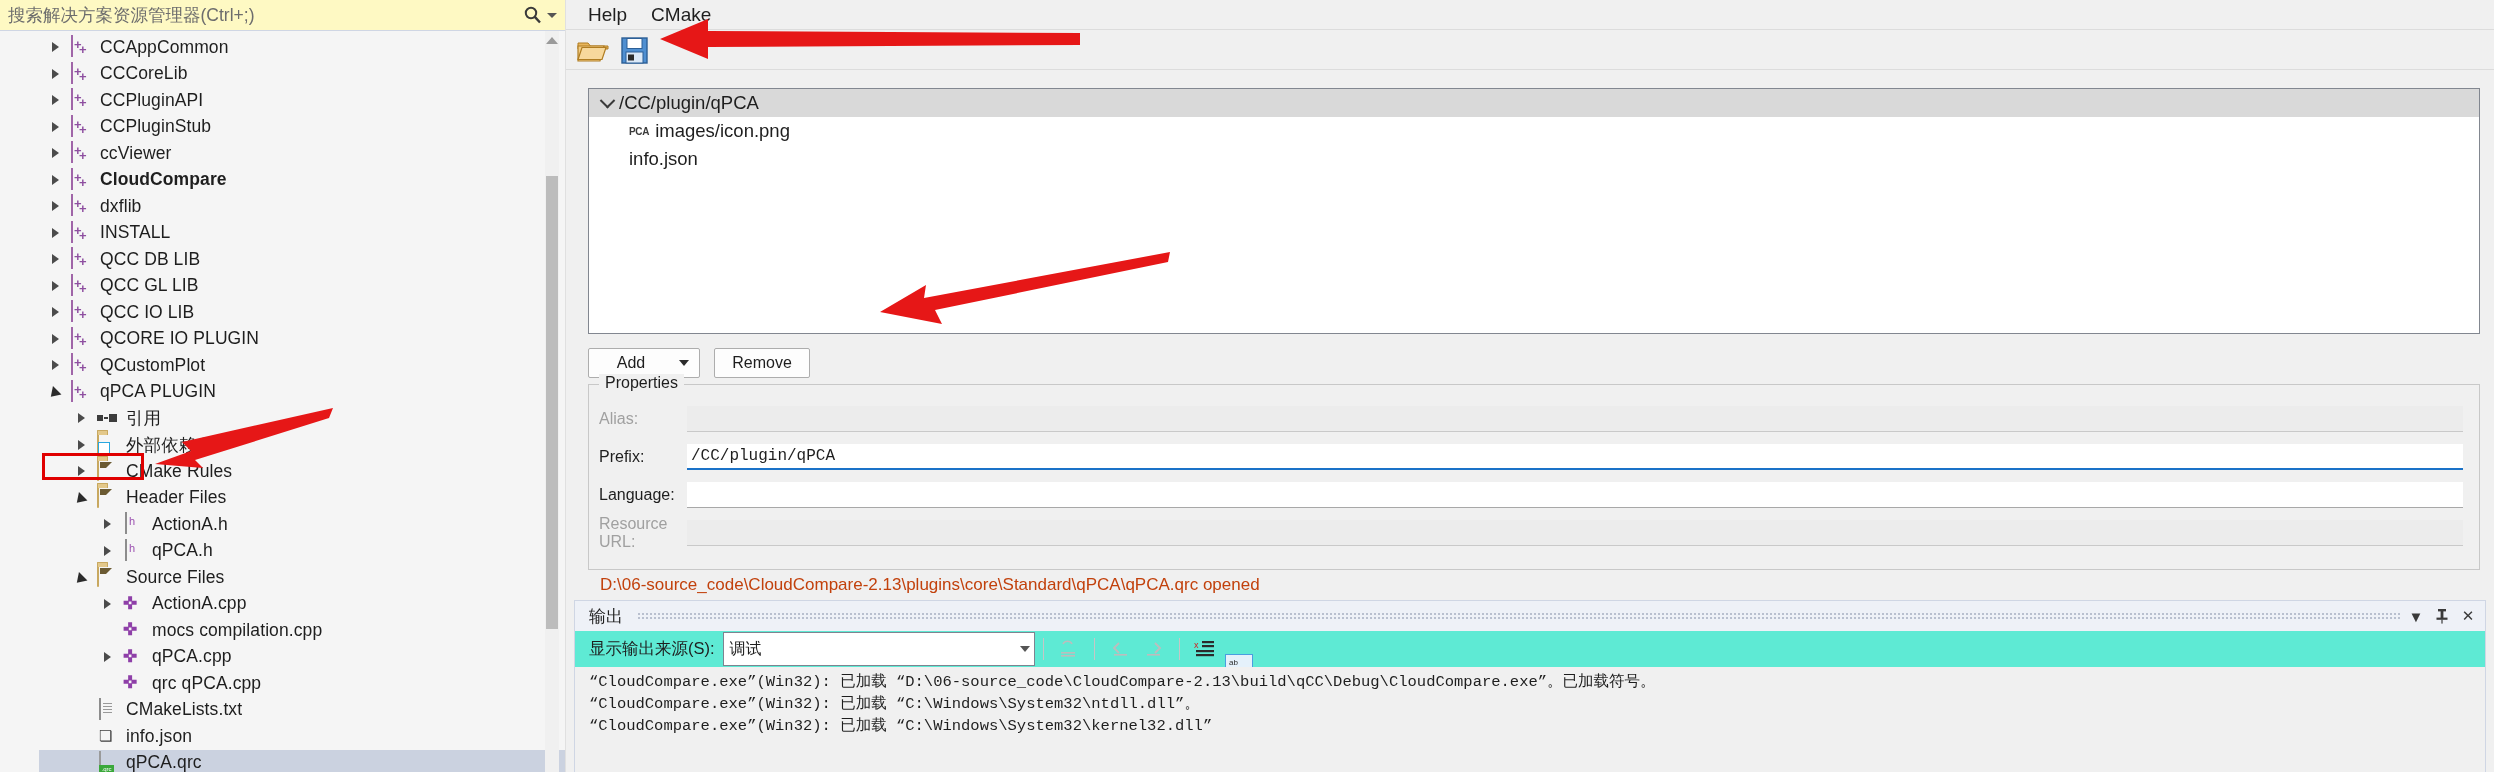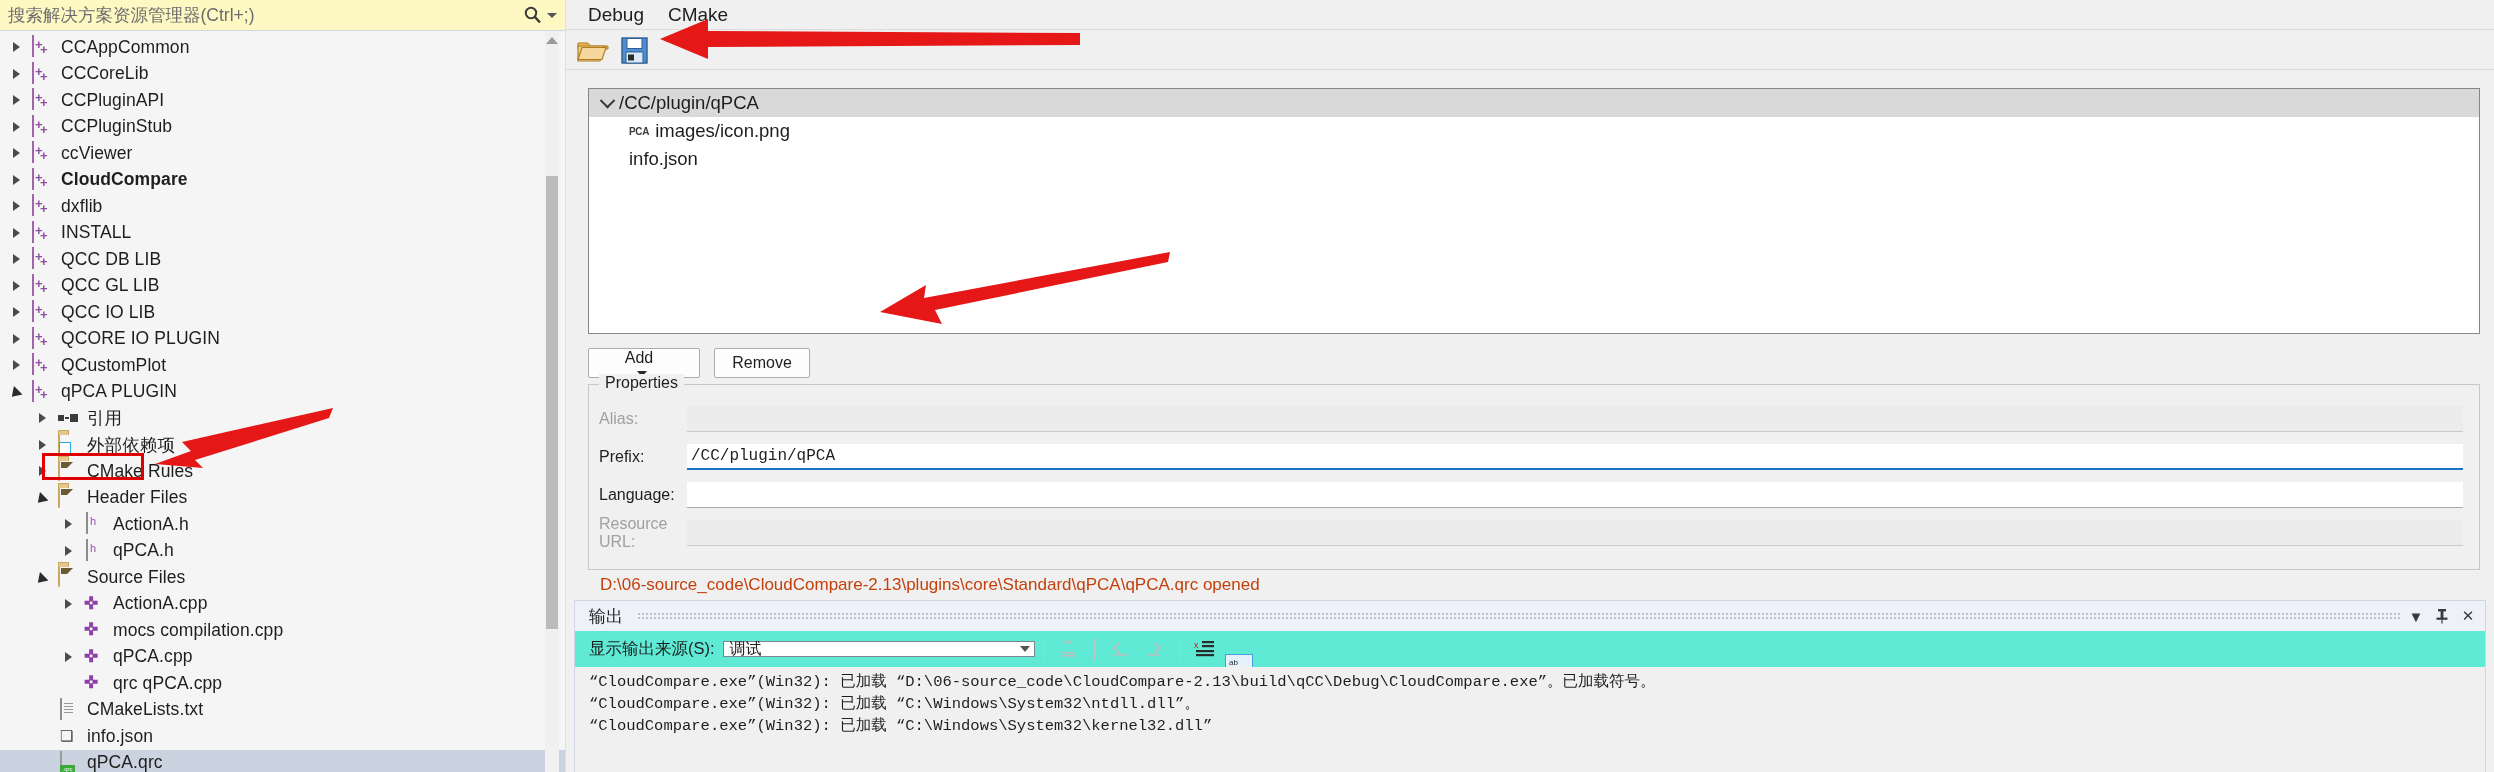--- a/index.html
+++ b/index.html
@@ -36,20 +36,21 @@
   .se-search-icon svg { display:block; }
   .se-search-caret {
     width: 0; height: 0; margin-right: 4px;
     border-left: 5px solid transparent; border-right: 5px solid transparent;
     border-top: 5px solid #555;
   }
 
   .se-tree {
     flex: 1; position: relative; overflow: hidden;
     padding-top: 3px;
+    margin-left: 39px;
   }
   .tree-row {
     height: 26.5px; display: flex; align-items: center;
     white-space: nowrap; font-size: 17.5px; color: #1e1e1e;
     padding-right: 6px;
   }
   .tree-row.selected { background: #cbd2e0; }
   .tree-row.bold .node-label { font-weight: bold; }
   .twisty {
     width: 16px; height: 26.5px; flex: 0 0 16px;
@@ -132,21 +133,21 @@
   .res-twisty::before{content:"";width:9px;height:9px;border-right:2px solid #3a3a3a;border-bottom:2px solid #3a3a3a;transform:rotate(45deg) translate(-2px,-2px);}
   .res-indent{width:34px;}
   .res-pca { font-size: 10px; font-weight:bold; color:#3a3a3a; margin-right:6px; letter-spacing:-.3px;}
 
   .res-buttons { margin-top: 14px; display:flex; align-items:center; }
   .btn {
     height: 30px; border:1px solid #adadad; background:#fdfdfd; border-radius:2px;
     font-size:16px; color:#1e1e1e; display:flex; align-items:center; justify-content:center;
     font-family:"Liberation Sans", sans-serif;
   }
-  .btn.add { width:112px; justify-content:space-between; padding: 0 10px 0 0; flex-direction: column; }
+  .btn.add { width:112px; justify-content:space-between; padding: 0 10px 0 0; }
   .btn.add .lbl { flex:1; text-align:center; }
   .btn.add .caret { width:0;height:0;border-left:5px solid transparent;border-right:5px solid transparent;border-top:6px solid #2b2b2b; margin-left:6px;}
   .btn.remove { width: 96px; margin-left: 14px; }
 
   .props-group {
     margin-top: 6px; border:1px solid #c8c8c8; position: relative;
     padding: 18px 16px 14px 10px; flex: 0 0 auto;
   }
   .props-legend{
     position:absolute; top:-11px; left:10px; background:#f0f0f0; padding:0 6px;
@@ -169,21 +170,21 @@
     font-size:17px; color:#c2410c; }
 
   
   .output-pane { height:196px; flex:0 0 196px; background:#f0f0f0; border:1px solid #cfd6e4; margin: 0 8px 4px 8px; display:flex; flex-direction:column;}
   .output-header { height:30px; display:flex; align-items:center; background:#eef1f7; padding:0 6px 0 14px;}
   .output-title { font-size:17px; color:#1e1e1e; margin-right:14px;}
   .output-dots { flex:1; height:8px; background-image: radial-gradient(#b9c0cf 1px, transparent 1.2px); background-size: 4px 4px; }
   .hdr-btn { width:22px;height:22px;display:flex;align-items:center;justify-content:center;margin-left:4px;color:#3a3a3a;font-size:15px;}
   .output-toolbar { height:36px; display:flex; align-items:center; padding-left:14px; background:#5eead4; }
   .out-lbl { font-size:16.5px; color:#1e1e1e; margin-right:8px; }
-  .out-select { width:312px; height:16px; border:1px solid #7d8490; background:#fff; display:flex; align-items:center; padding:0 4px 0 6px; font-size:16px; color:#1e1e1e;}
+  .out-select { width:312px; height:34px; border:1px solid #7d8490; background:#fff; display:flex; align-items:center; padding:0 4px 0 6px; font-size:16px; color:#1e1e1e;}
   .out-select .val{flex:1;}
   .out-select .caret{width:0;height:0;border-left:5px solid transparent;border-right:5px solid transparent;border-top:6px solid #555;}
   .out-sep { width:1px; height:22px; background:#c6c6c6; margin:0 8px; }
   .out-ic { width:28px;height:26px;display:flex;align-items:center;justify-content:center;margin:0 3px;}
   .out-ic.sel { border:1px solid #4a9ee0; background:#e5f1fb;margin-top:36px; }
   .output-body { flex:1; background:#f0f0f0; padding:4px 0 0 14px; overflow:hidden; }
   .out-line { font-family:"Liberation Mono","DejaVu Sans Mono",monospace; font-size:15.5px; color:#1e1e1e; white-space:nowrap; line-height:22px;}
 
   
   .arrow { position:absolute; pointer-events:none; }
@@ -414,21 +415,21 @@
 
     <div class="se-scrollbar">
       <div class="se-scroll-up"></div>
       <div class="se-scroll-thumb"></div>
     </div>
   </div>
 
   <div class="editor">
 
     <div class="menubar">
-      <div class="menu-item">Debug</div>
+      <div class="menu-item">Help</div>
       <div class="menu-item">CMake</div>
     </div>
 
     <div class="toolbar">
       <div class="tb-btn">
         <span class="ic-open-folder">
           <svg width="32" height="24" viewBox="0 0 32 24">
             <path d="M1 4h10l2.5 3H31v3H1z" fill="#e8b65c" stroke="#b07d22" stroke-width="1"></path>
             <path d="M1 7h26l-4 15H1z" fill="#f3cd85" stroke="#b07d22" stroke-width="1.2"></path>
             <path d="M5 8.5h24l-4 12H1z" fill="#f7d89c" stroke="#b07d22" stroke-width="1.2"></path>

